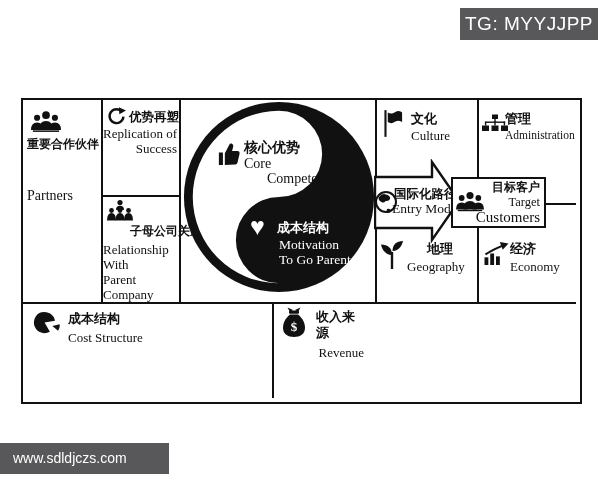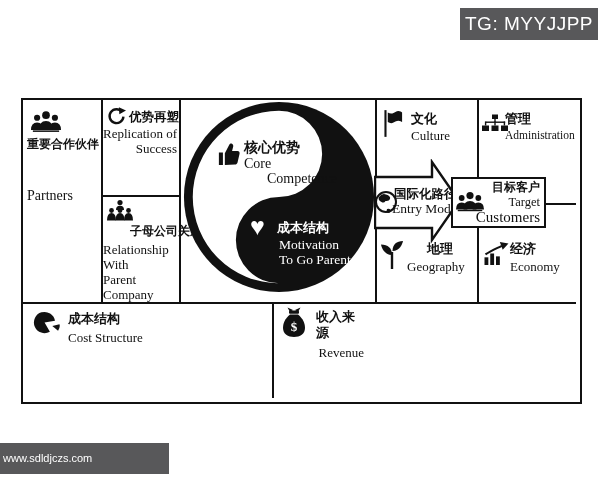--- a/index.html
+++ b/index.html
@@ -5,21 +5,21 @@
   html,body{margin:0;padding:0;background:#fff;}
   #stage{position:relative;width:600px;height:480px;background:#ffffff;overflow:hidden;
          font-family:"Liberation Sans","DejaVu Sans",sans-serif;color:#111;}
   .abs{position:absolute;white-space:nowrap;}
   .cn{font-family:"Liberation Sans","DejaVu Sans",sans-serif;font-weight:700;font-size:13px;color:#111;line-height:1.15;}
   .en{font-family:"Liberation Serif","DejaVu Serif",serif;font-size:13px;color:#111;line-height:1.15;}
   .divider{position:absolute;background:#111;}
   #badge{left:460px;top:8px;width:138px;height:32px;background:#58585a;color:#fff;
          font-size:19px;letter-spacing:.5px;text-align:center;line-height:32px;}
   #watermark{left:0;top:443px;width:169px;height:31px;background:#58585a;color:#fff;
-         font-size:11px;line-height:31px;padding-left:3px;box-sizing:border-box;}
+         font-size:14px;line-height:31px;padding-left:13px;box-sizing:border-box;}
   #canvas{position:absolute;left:21px;top:98px;width:557px;height:302px;
           border:2px solid #111;box-sizing:content-box;background:#fff;}
   #canvas > *{position:absolute;}
   svg{display:block;}
   .z2{z-index:2;} .z3{z-index:3;} .z4{z-index:4;} .z5{z-index:5;}
   #target-box{left:428px;top:77px;width:95px;height:51px;background:#fff;border:2px solid #111;box-sizing:border-box;}
   .white{color:#fff;}
 </style>
 </head>
 <body>

